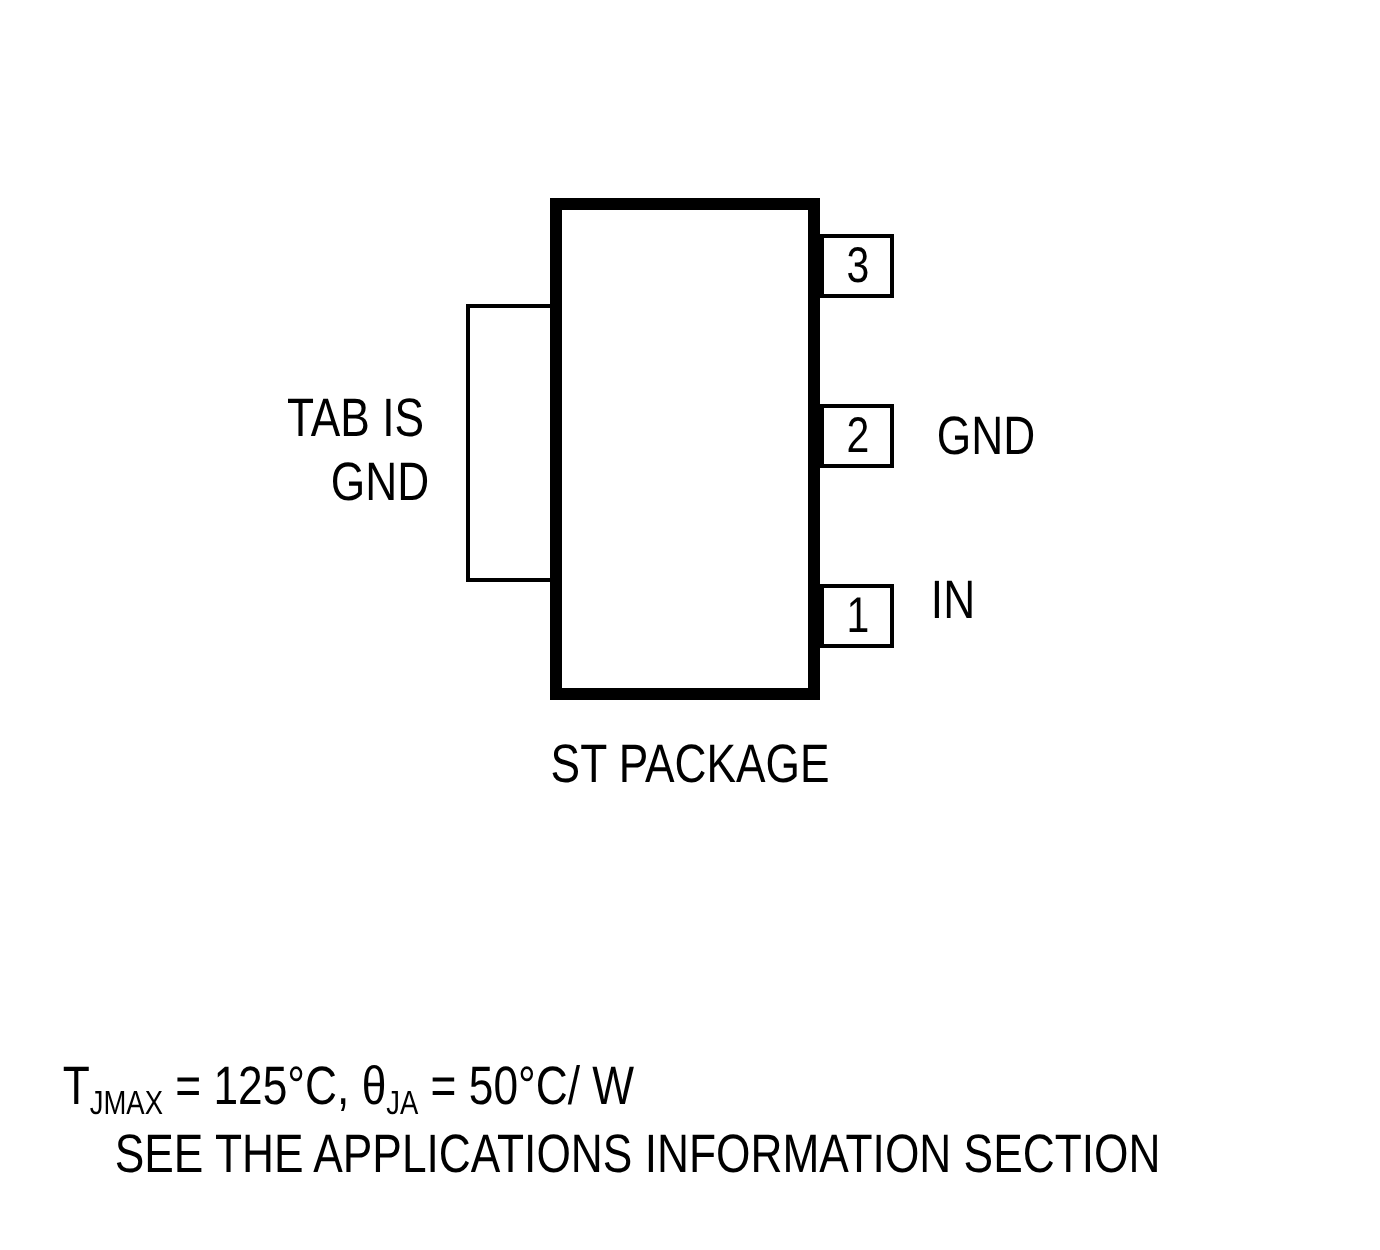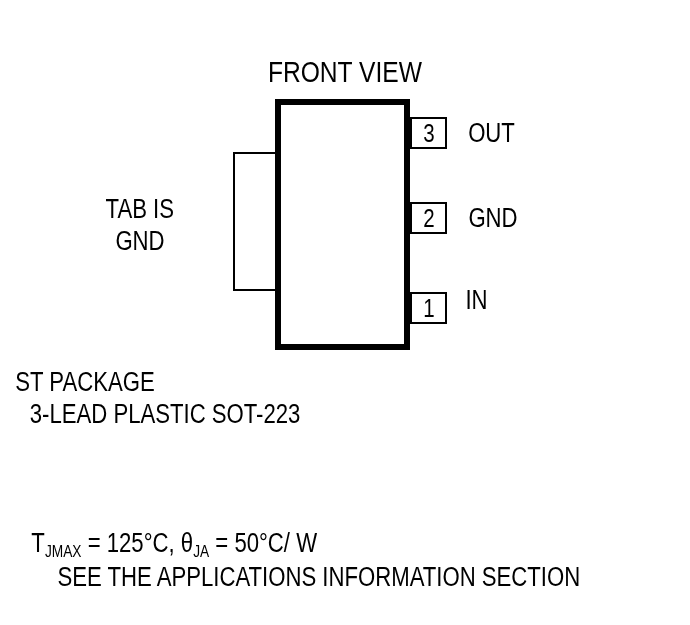--- a/index.html
+++ b/index.html
@@ -67,21 +67,21 @@
     background: transparent;
     z-index: 1;
   }
 
   
   #tab-label {
     position: absolute;
     left: 60px;
     top: 193px;
     width: 160px;
-    text-align: center;
+    text-align: right;
     font-size: 27px;
     line-height: 32px;
   }
 
   
   .pin-box {
     position: absolute;
     width: 37px;
     height: 32px;
     border: 2px solid #000;
@@ -106,20 +106,21 @@
   }
   #pin-name-3 { top: 117px; }
   #pin-name-2 { top: 202px; }
   #pin-name-1 { top: 284px; }
 
   
   #package-caption {
     left: 0;
     top: 366px;
     width: 690px;
+    text-align: center;
     font-size: 27px;
     line-height: 32px;
   }
 
   
   #thermal-block {
     left: 0;
     top: 526px;
     width: 690px;
     text-align: left;
@@ -138,48 +139,45 @@
     text-align: center;
     font-size: 27px;
     line-height: 34px;
   }
 </style>
 </head>
 <body>
 
 <div id="canvas">
 
-  <div class="txt" id="front-view"><span class="cond">FRONT VIEW</span></div>
 
   <div id="body-outline"></div>
 
   <div id="tab-bracket"></div>
 
   <div class="txt" id="tab-label">
     <div><span class="cond">TAB IS</span></div>
     <div><span class="cond">GND</span></div>
   </div>
 
   <div class="pin-box" id="pin-box-3">
       <span class="cond">3</span>
     </div>
-  <div class="txt pin-name" id="pin-name-3"><span class="cond">OUT</span></div>
 
   <div class="pin-box" id="pin-box-2">
       <span class="cond">2</span>
     </div>
   <div class="txt pin-name" id="pin-name-2"><span class="cond">GND</span></div>
 
   <div class="pin-box" id="pin-box-1">
       <span class="cond">1</span>
     </div>
   <div class="txt pin-name" id="pin-name-1"><span class="cond">IN</span></div>
 
   <div class="txt" id="package-caption">
     <div><span class="cond">ST PACKAGE</span></div>
-    <div><span class="cond">3-LEAD PLASTIC SOT-223</span></div>
   </div>
 
   <div class="txt" id="thermal-block"><span class="cond"><span>T</span><sub>JMAX</sub><span> = 125°C, </span><span>θ</span><sub>JA</sub><span> = 50°C/ W</span></span></div>
 
   <div class="txt" id="applications-note"><span class="cond">SEE THE APPLICATIONS INFORMATION SECTION</span></div>
 
 </div>
 
 </body></html>

